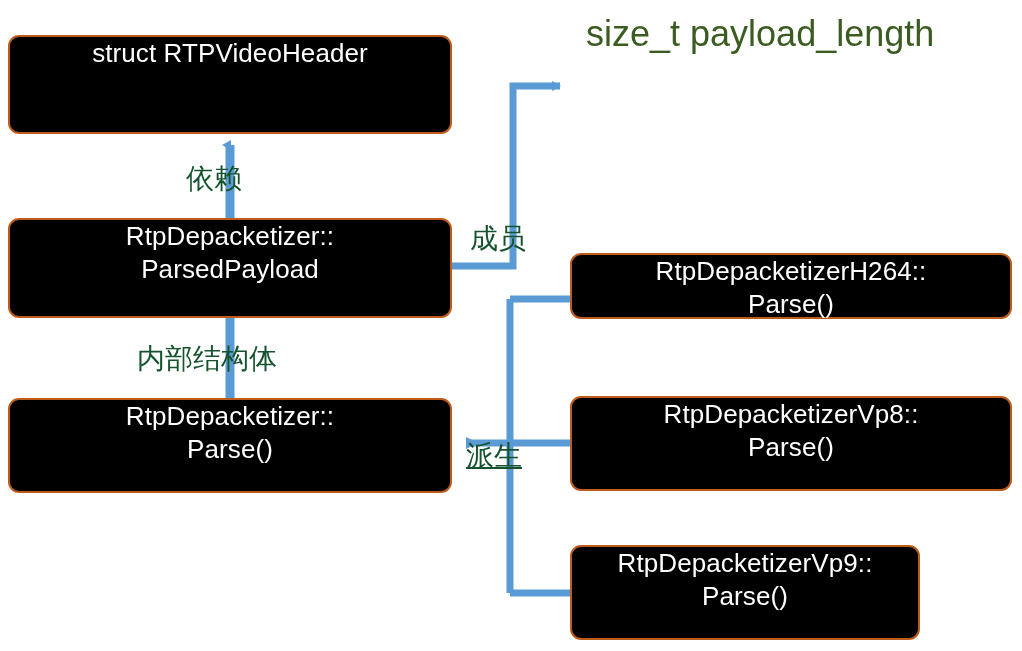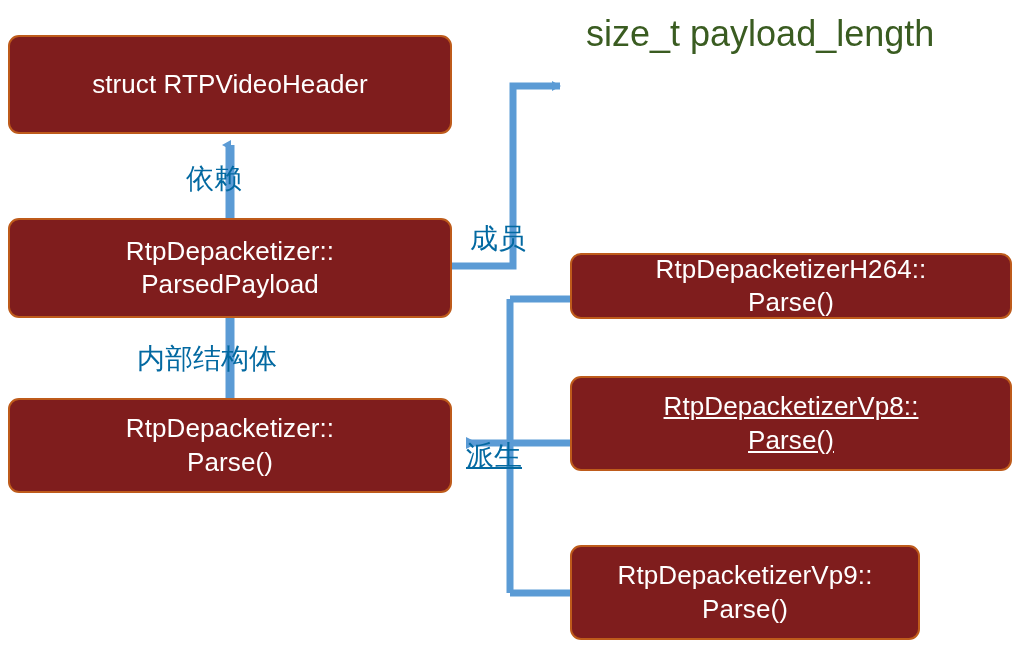--- a/index.html
+++ b/index.html
@@ -28,63 +28,63 @@
     left: 0; top: 0;
     width: 1022px;
     height: 651px;
     overflow: visible;
   }
 
   
   .node {
     position: absolute;
     box-sizing: border-box;
-    background: #7f1d1d;
+    background: #000000;
     border: 2px solid #BE5B1B;
     border-radius: 11px;
     color: #ffffff;
     display: flex;
-    align-items: center;
+    align-items: flex-start;
     justify-content: center;
     text-align: center;
     line-height: 1.28;
     font-size: 26px;
     font-weight: 400;
     letter-spacing: 0.1px;
     z-index: 3;
   }
   .node .node-label {
     display: block;
     white-space: pre-line;
     padding: 0 8px;
   }
 
   #node-rtpvideoheader { left: 8px;  top: 35px;  width: 444px; height: 99px; }
   #node-parsedpayload  { left: 8px;  top: 218px; width: 444px; height: 100px; }
   #node-parse          { left: 8px;  top: 398px; width: 444px; height: 95px; }
   #node-h264           { left: 570px; top: 253px; width: 442px; height: 66px; }
-  #node-vp8            { left: 570px; top: 376px; width: 442px; height: 95px; text-decoration: underline; }
+  #node-vp8            { left: 570px; top: 396px; width: 442px; height: 95px; }
   #node-vp9            { left: 570px; top: 545px; width: 350px; height: 95px; }
 
   
   .green-text {
     position: absolute;
     color: #3A5C21;
     font-size: 36px;
     white-space: nowrap;
     z-index: 4;
   }
   .field-list { left: 586px; }
   #field-0 { top: 13px; }
   #field-1 { top: 72px; }
   #field-2 { top: 131px; }
 
   .edge-label {
     position: absolute;
-    color: #0369a1;
+    color: #14532d;
     font-size: 28px;
     white-space: nowrap;
     z-index: 5;
     text-align: center;
   }
   #label-dependency { left: 186px; top: 160px; }
   #label-member     { left: 470px; top: 220px; }
   #label-innerstruct{ left: 137px; top: 340px; }
   #label-derived    { left: 466px; top: 437px; text-decoration: underline; }
 </style>

